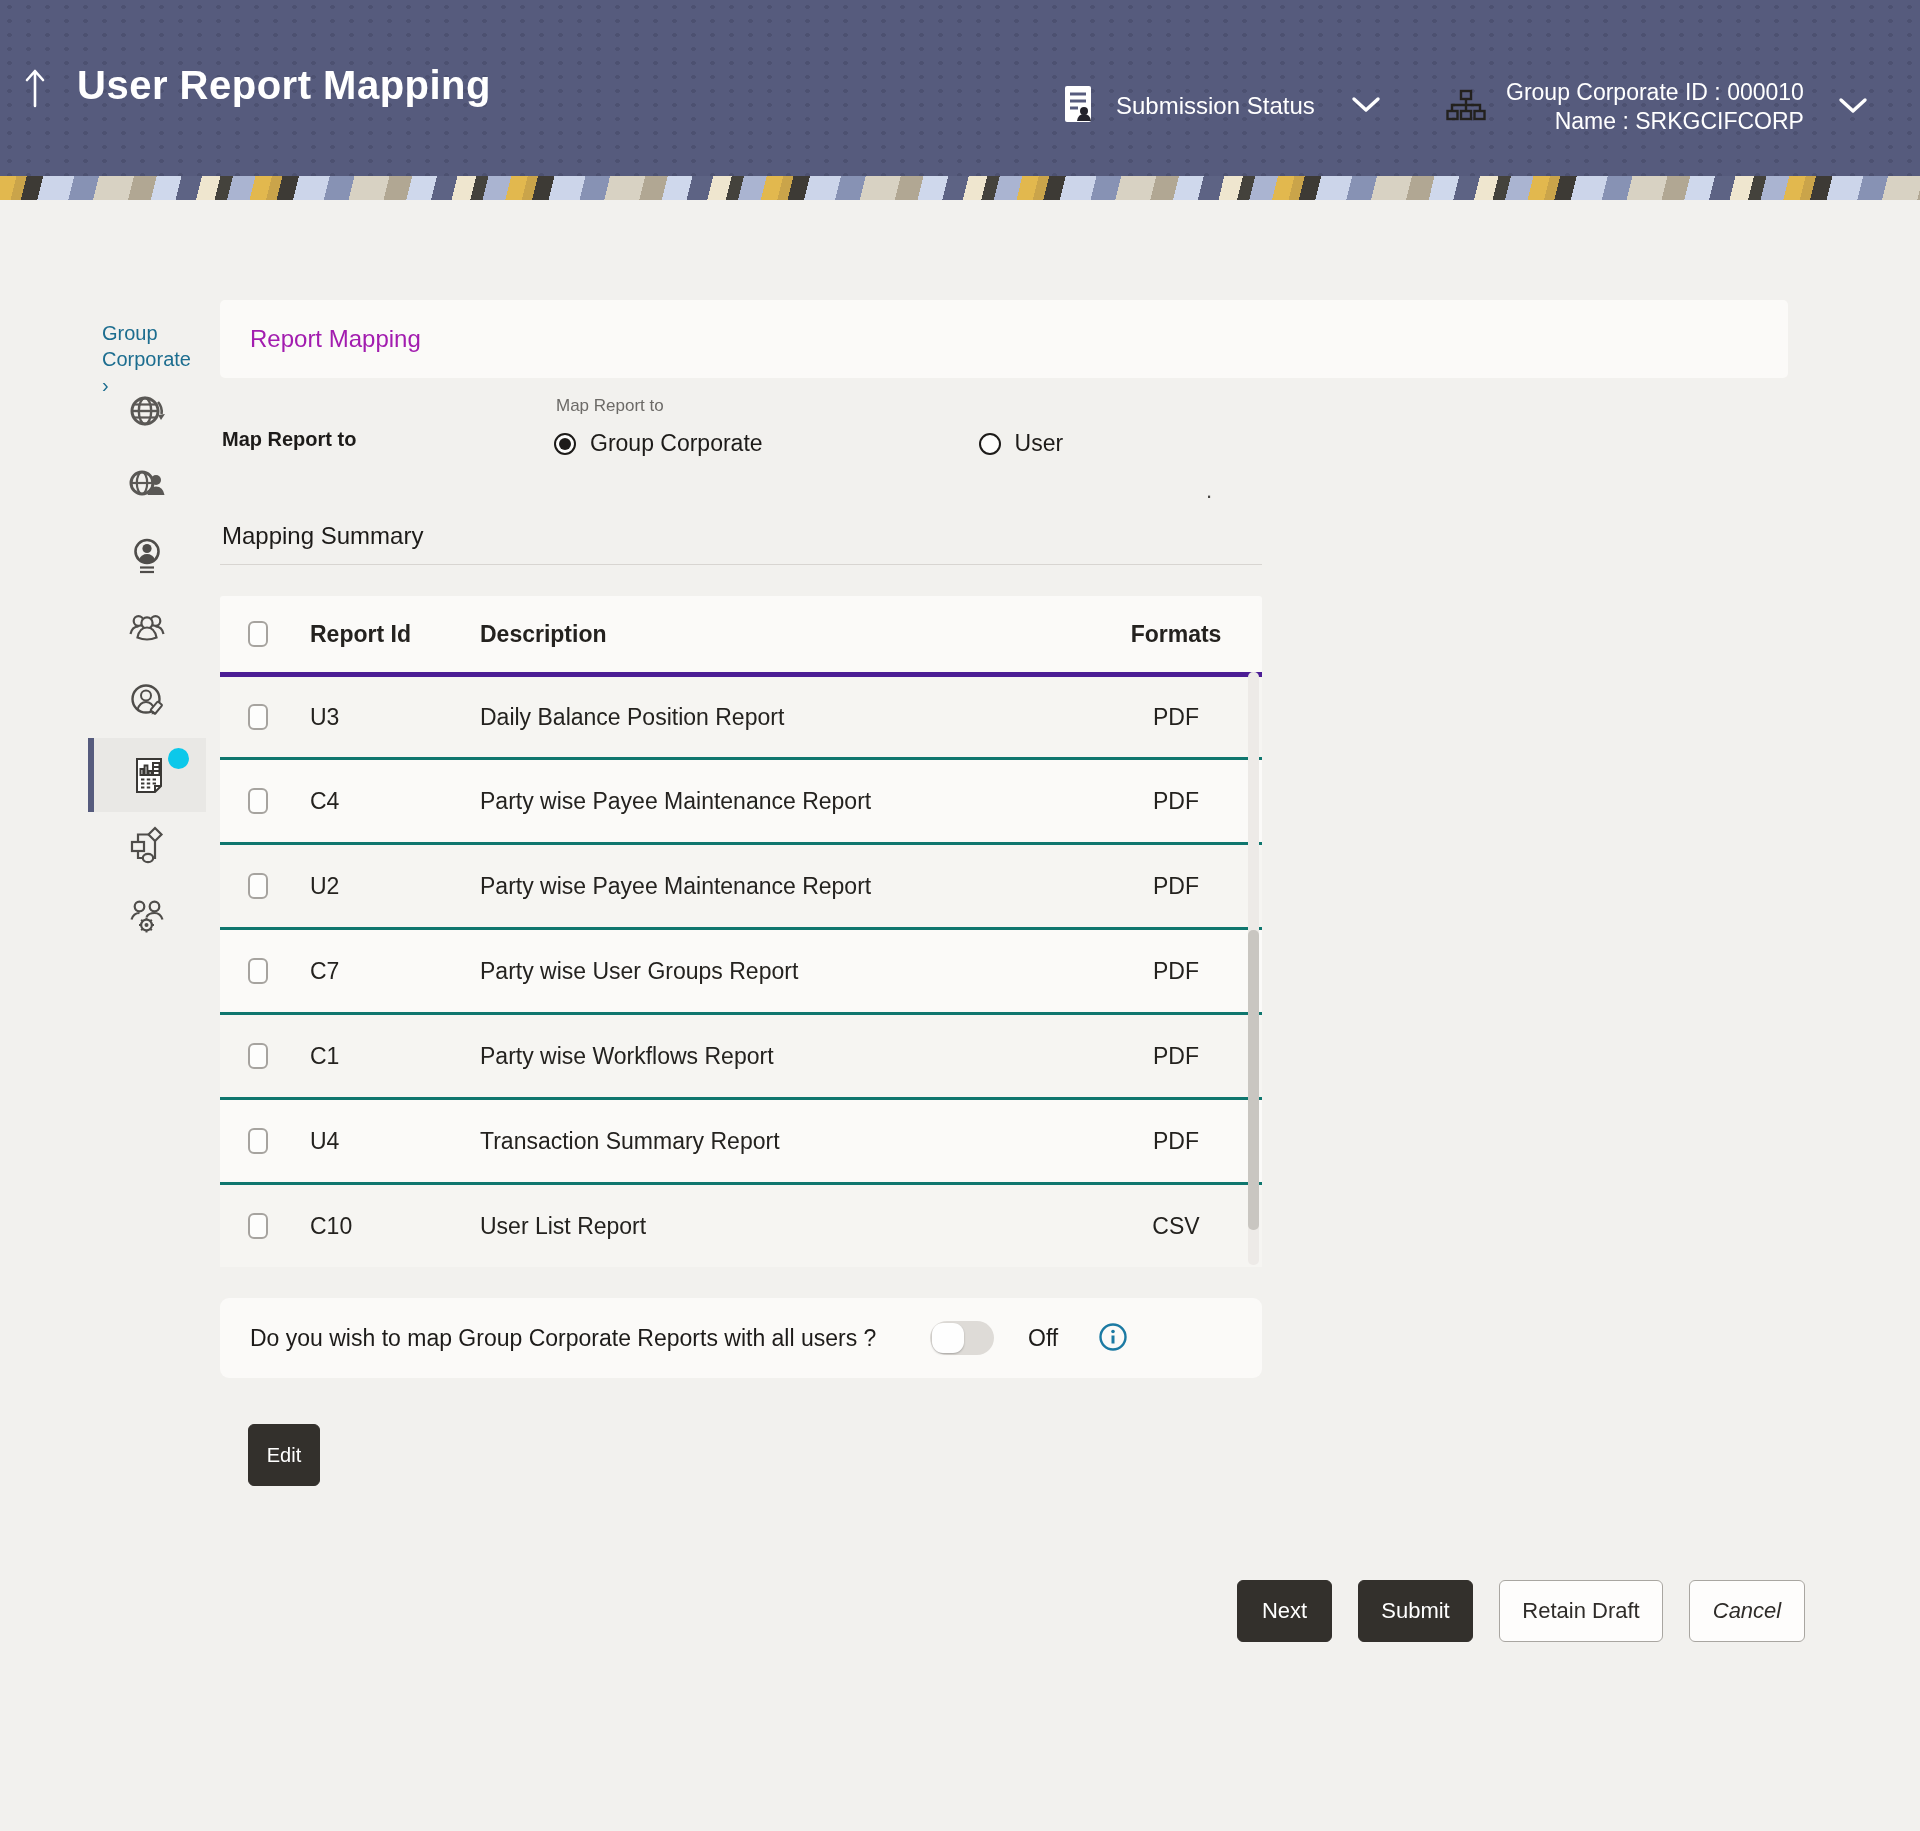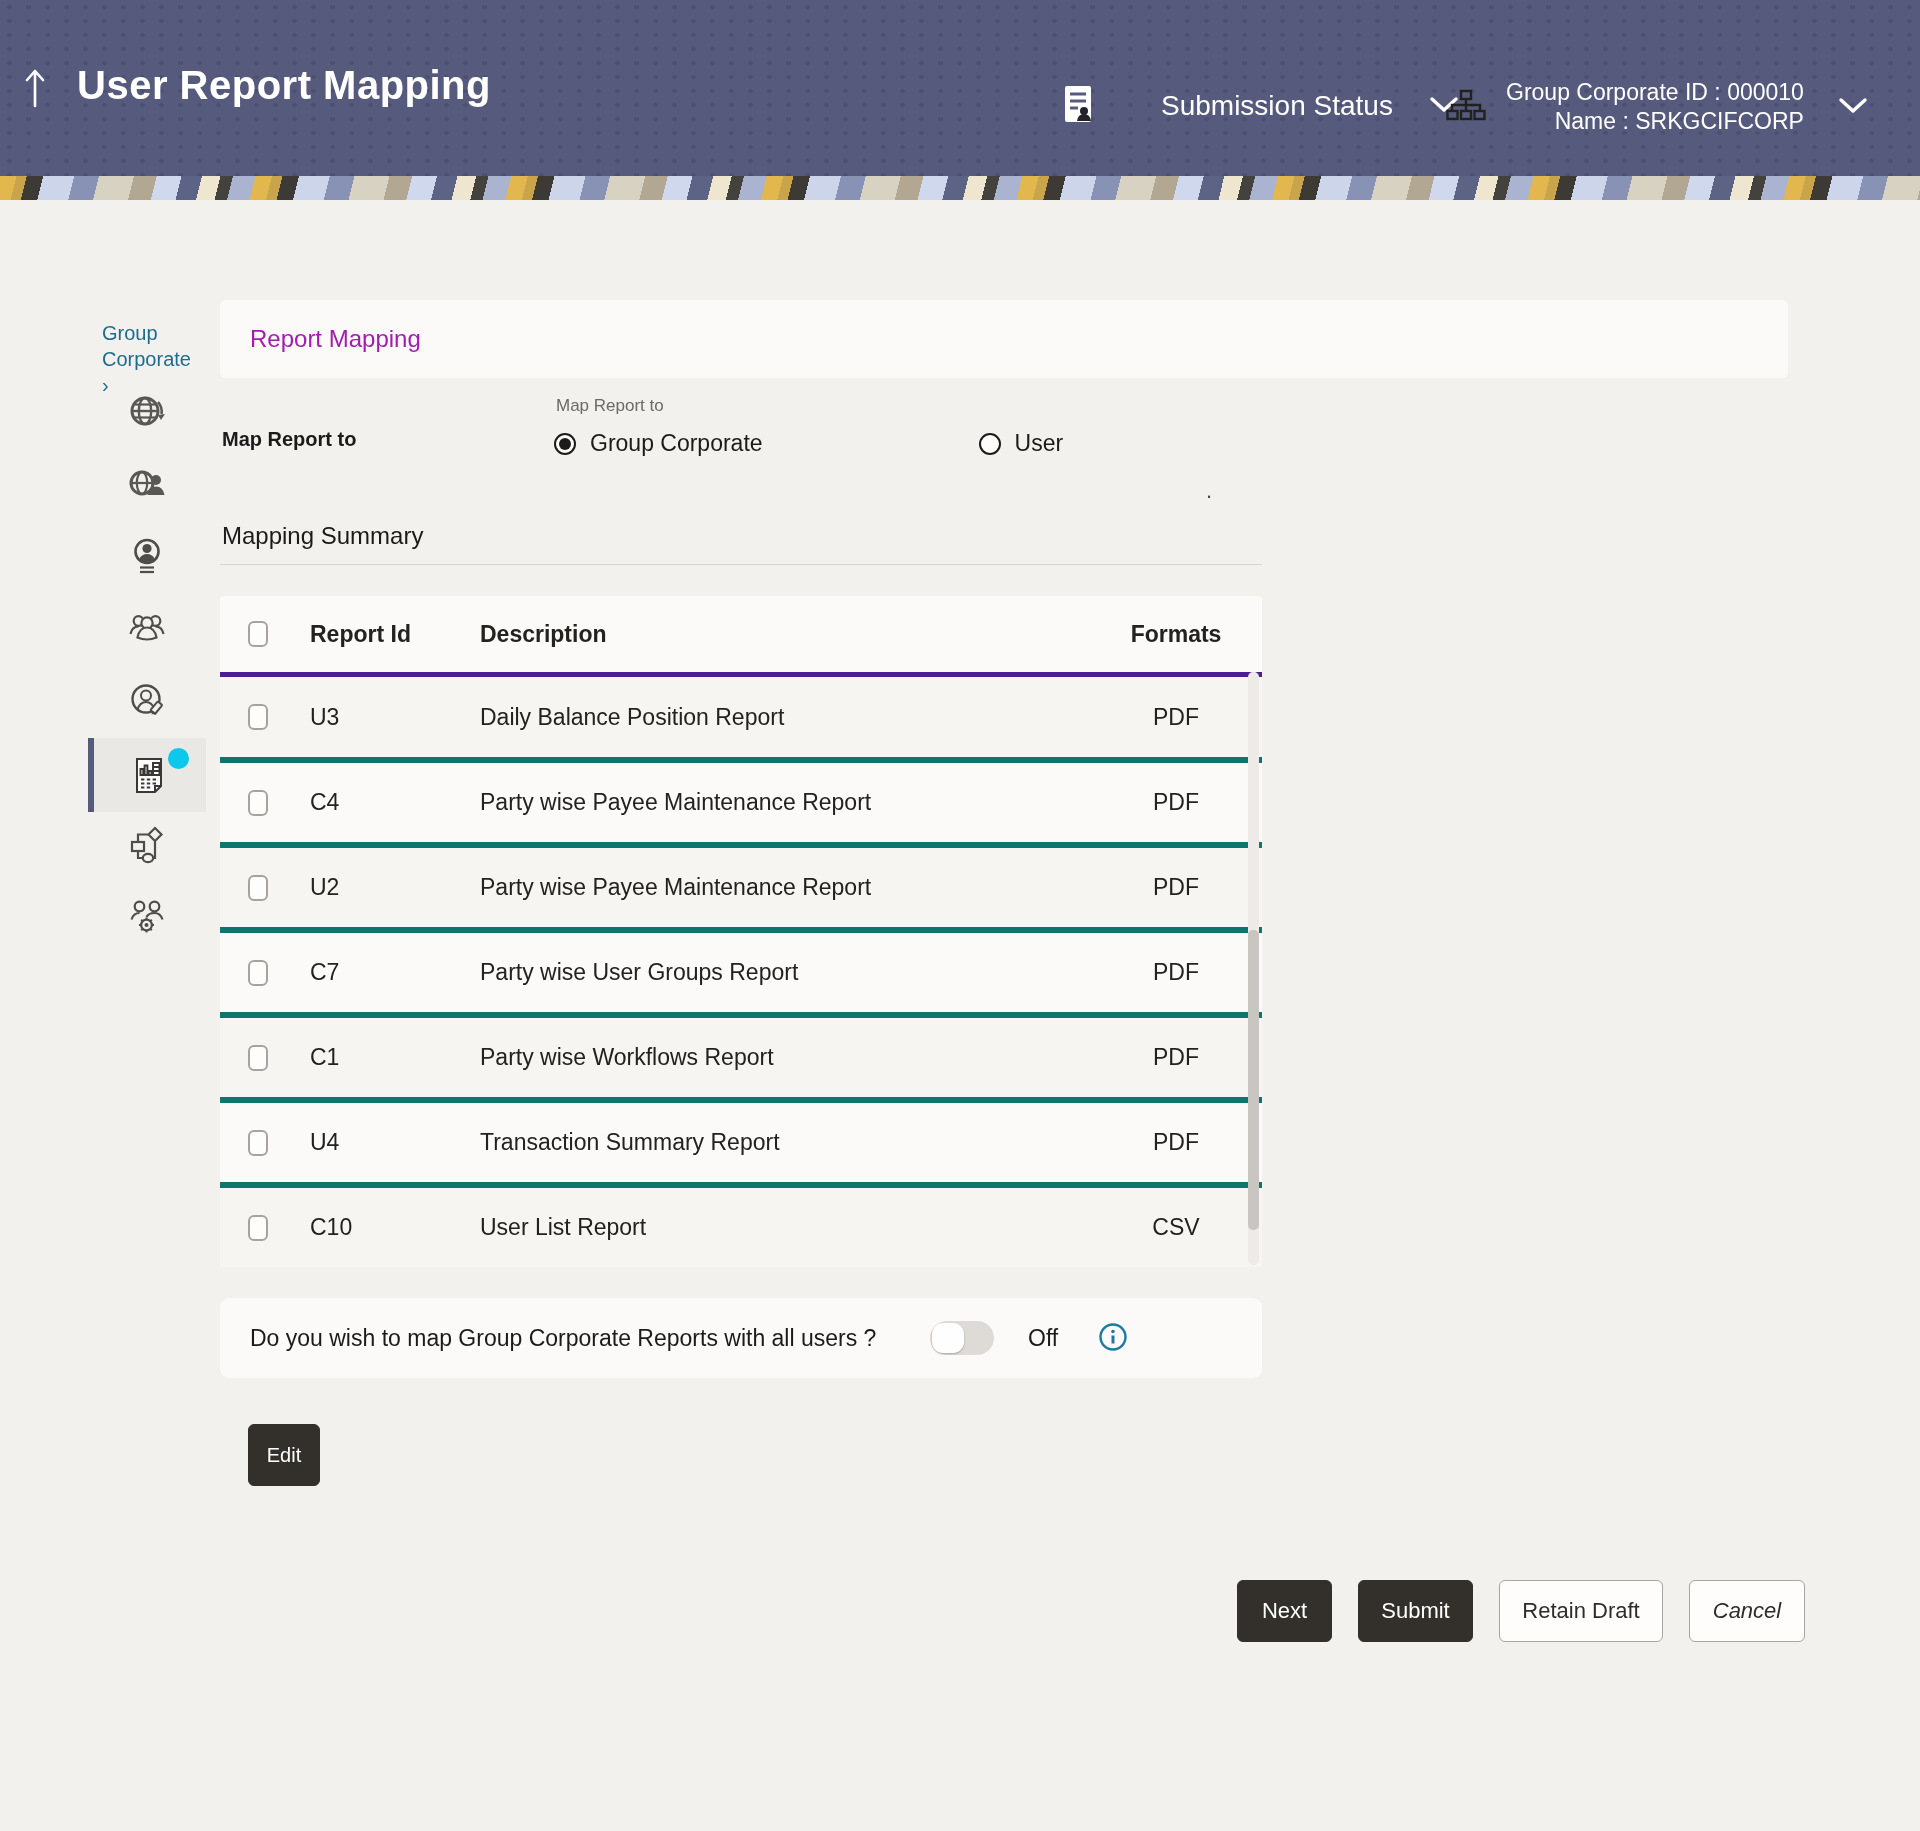--- a/index.html
+++ b/index.html
@@ -7,21 +7,21 @@
   .page { position:relative; width:1920px; height:1831px; background:#f2f1ee; overflow:hidden; }
 
   
   .hdr { position:absolute; left:0; top:0; width:1920px; height:176px; background:#565b7d;
          background-image:radial-gradient(rgba(28,30,48,.16) 2.2px, transparent 2.8px);
          background-size:19px 14px; }
   .hdr-title { position:absolute; left:77px; top:63px; color:#ffffff; font-size:40px; font-weight:bold; letter-spacing:.5px; }
   .back-btn { position:absolute; left:22px; top:66px; width:26px; height:44px; cursor:pointer; }
   .cluster { position:absolute; display:flex; align-items:center; color:#ffffff; }
   .cl-sub { left:1062px; top:84px; gap:22px; }
-  .cl-sub .cl-label { font-size:28px;margin-left:45px; }
+  .cl-sub .cl-label { font-size:24px; }
   .cl-corp { left:1446px; top:78px; gap:20px; }
   .corp-lines { font-size:23px; line-height:29px;text-align:right; }
   .chev { margin-left:14px; }
 
   
   .strip { position:absolute; left:0; top:176px; width:1920px; height:24px;
     background:repeating-linear-gradient(104deg,
       #e2b84e 0 16px, #caa44a 16px 26px, #3d3a35 26px 42px, #ccd5ea 42px 72px,
       #8792b4 72px 96px, #d8d2c3 96px 130px, #b1a793 130px 152px, #cfd8ec 152px 176px,
       #5d6384 176px 196px, #efe6cf 196px 214px, #44423c 214px 226px, #aab4d1 226px 248px); }
@@ -49,21 +49,21 @@
   .radio.sel::after { content:""; position:absolute; left:3px; top:3px; width:12px; height:12px; border-radius:50%; background:#1d1b19; }
   .radio-lbl { font-size:23px; color:#1d1b19; }
   .radio-opt + .radio-opt { margin-left:180px;text-align:center; }
   .stray-dot { position:absolute; left:1206px; top:478px; font-size:22px; color:#4a4845; }
 
   .section-title { position:absolute; left:222px; top:522px; font-size:24px; font-weight:500; color:#1d1b19; }
   .section-divider { position:absolute; left:220px; top:564px; width:1042px; height:1px; background:#d8d5d1; }
 
   
   .table-card { position:absolute; left:220px; top:596px; width:1042px; height:671px; background:#fbfaf8; border-radius:3px; }
-  .trow { display:grid; grid-template-columns:90px 170px 1fr 172px; align-items:center; height:85px; border-top:6px solid #0f766e; }
+  .trow { display:grid; grid-template-columns:90px 170px 1fr 172px; align-items:center; height:85px; border-top:3px solid #0f766e; }
   .trow.head { height:76px; border-top:none; font-weight:bold; }
   .trow.head + .trow { border-top:5px solid #4c1d95; }
   .trow:nth-child(even) { background:#f6f5f2; }
   .tcell { font-size:23px; color:#24221f; }
   .tcell.fmt { text-align:center; }
   .cbox { width:20px; height:26px; margin-left:28px; border:2px solid #a6a39f; border-radius:6px; background:#fdfdfc; cursor:pointer; }
   .vscroll { position:absolute; right:3px; top:76px; bottom:2px; width:11px; background:#edeae7; border-radius:5px; }
   .vthumb { position:absolute; left:0; top:258px; width:11px; height:300px; background:#c9c6c1; border-radius:5px; cursor:pointer; }
 
   

